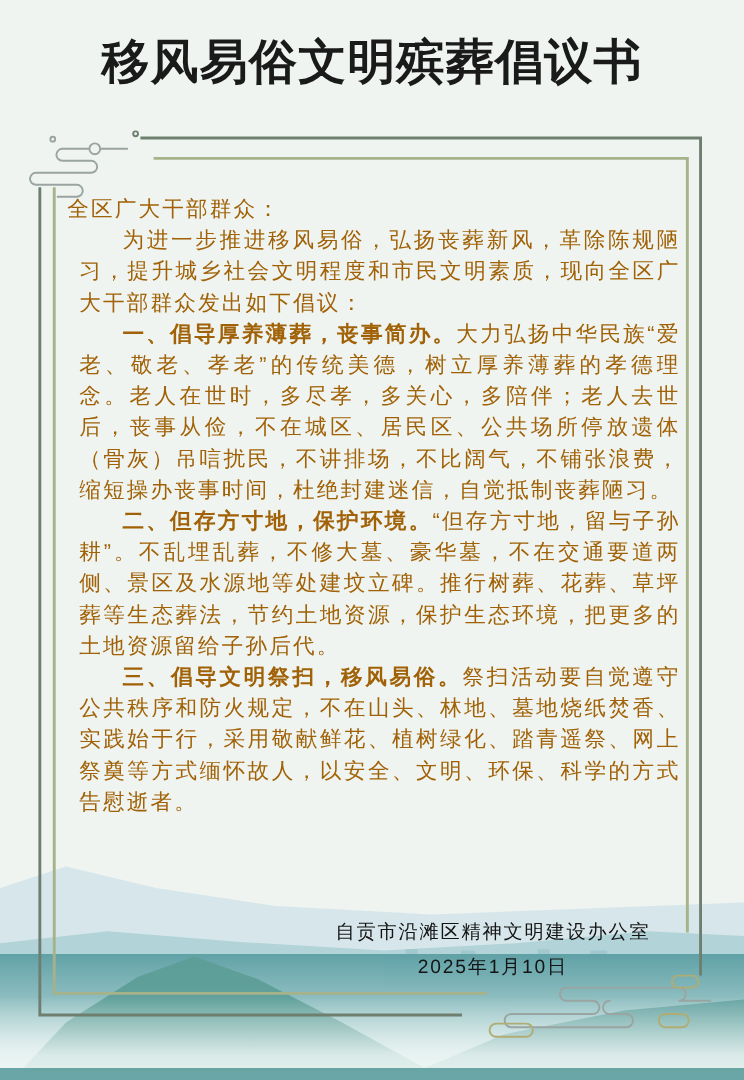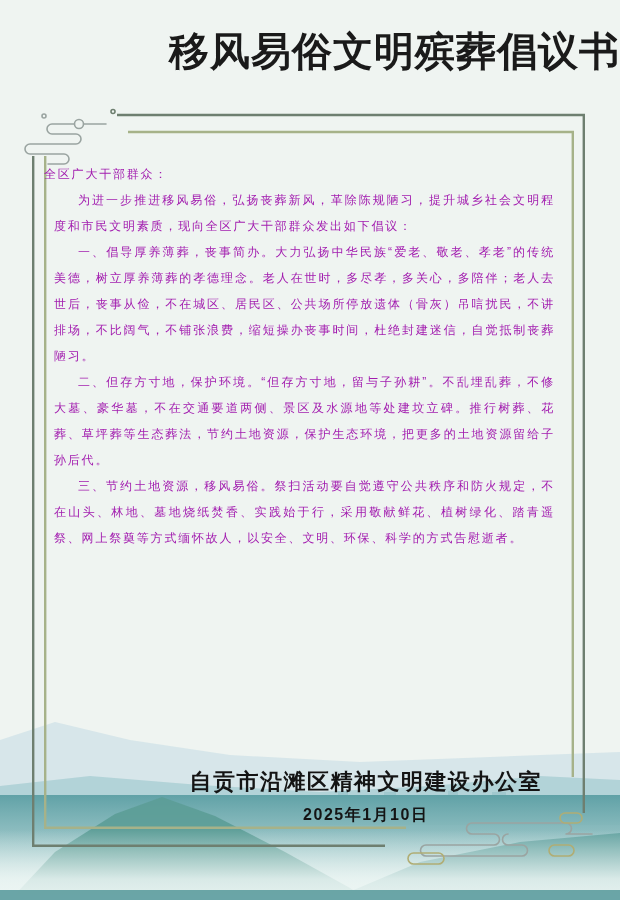--- a/index.html
+++ b/index.html
@@ -4,37 +4,37 @@
 <style>
   html,body{margin:0;padding:0;}
   .page{
     position:relative;width:620px;height:900px;overflow:hidden;
     background:#EFF4F1;
     font-family:"Liberation Sans","DejaVu Sans",sans-serif;
   }
   .layer{position:absolute;left:0;top:0;}
   .title{
     position:absolute;top:24px;left:0;right:0;
-    text-align:right;font-size:40px;font-weight:900;color:#1A1A1A;
+    text-align:center;font-size:40px;font-weight:900;color:#1A1A1A;
     letter-spacing:1px;white-space:nowrap;
   }
   .content{
-    position:absolute;top:161px;left:44px;width:511px;
-    font-size:12px;line-height:26px;letter-spacing:1.8px;
-    color:#a21caf;text-align:justify;z-index:3;
+    position:absolute;top:161px;left:56px;width:511px;
+    font-size:18px;line-height:26px;letter-spacing:1.8px;
+    color:#a16207;text-align:justify;z-index:3;
   }
   .content p{margin:0;}
   .content p.indent{text-indent:2em;margin-left:10px;}
-  .content .bold{font-weight:400;}
+  .content .bold{font-weight:700;}
   .sign{
     position:absolute;top:767px;right:78px;text-align:center;
     color:#141414;z-index:3;
   }
-  .sign .org{font-size:22px;font-weight:700;letter-spacing:1.5px;white-space:nowrap;}
-  .sign .date{margin-top:8px;font-size:16px;font-weight:700;letter-spacing:1.5px;}
+  .sign .org{font-size:16px;font-weight:400;letter-spacing:1.5px;white-space:nowrap;}
+  .sign .date{margin-top:8px;font-size:16px;font-weight:400;letter-spacing:1.5px;}
   svg{display:block;}
 </style>
 </head>
 <body>
 
 <div class="page">
 
   <svg class="layer" style="top:590px;z-index:0;" width="620" height="310" viewBox="0 0 620 310">
     <defs>
       <linearGradient id="wash" x1="0" y1="0" x2="0" y2="1">
@@ -84,21 +84,21 @@
     </g>
   </svg>
 
   <div class="title">移风易俗文明殡葬倡议书</div>
 
   <div class="content">
       <p class=""><span>全区广大干部群众：</span></p>
       <p class="indent"><span>为进一步推进移风易俗，弘扬丧葬新风，革除陈规陋习，提升城乡社会文明程度和市民文明素质，现向全区广大干部群众发出如下倡议：</span></p>
       <p class="indent"><span class="bold">一、倡导厚养薄葬，丧事简办。</span><span>大力弘扬中华民族“爱老、敬老、孝老”的传统美德，树立厚养薄葬的孝德理念。老人在世时，多尽孝，多关心，多陪伴；老人去世后，丧事从俭，不在城区、居民区、公共场所停放遗体（骨灰）吊唁扰民，不讲排场，不比阔气，不铺张浪费，缩短操办丧事时间，杜绝封建迷信，自觉抵制丧葬陋习。</span></p>
       <p class="indent"><span class="bold">二、但存方寸地，保护环境。</span><span>“但存方寸地，留与子孙耕”。不乱埋乱葬，不修大墓、豪华墓，不在交通要道两侧、景区及水源地等处建坟立碑。推行树葬、花葬、草坪葬等生态葬法，节约土地资源，保护生态环境，把更多的土地资源留给子孙后代。</span></p>
-      <p class="indent"><span class="bold">三、节约土地资源，移风易俗。</span><span>祭扫活动要自觉遵守公共秩序和防火规定，不在山头、林地、墓地烧纸焚香、实践始于行，采用敬献鲜花、植树绿化、踏青遥祭、网上祭奠等方式缅怀故人，以安全、文明、环保、科学的方式告慰逝者。</span></p>
+      <p class="indent"><span class="bold">三、倡导文明祭扫，移风易俗。</span><span>祭扫活动要自觉遵守公共秩序和防火规定，不在山头、林地、墓地烧纸焚香、实践始于行，采用敬献鲜花、植树绿化、踏青遥祭、网上祭奠等方式缅怀故人，以安全、文明、环保、科学的方式告慰逝者。</span></p>
     </div>
 
   <div class="sign">
     <div class="org">自贡市沿滩区精神文明建设办公室</div>
     <div class="date">2025年1月10日</div>
   </div>
 
 </div>
 
 </body></html>

